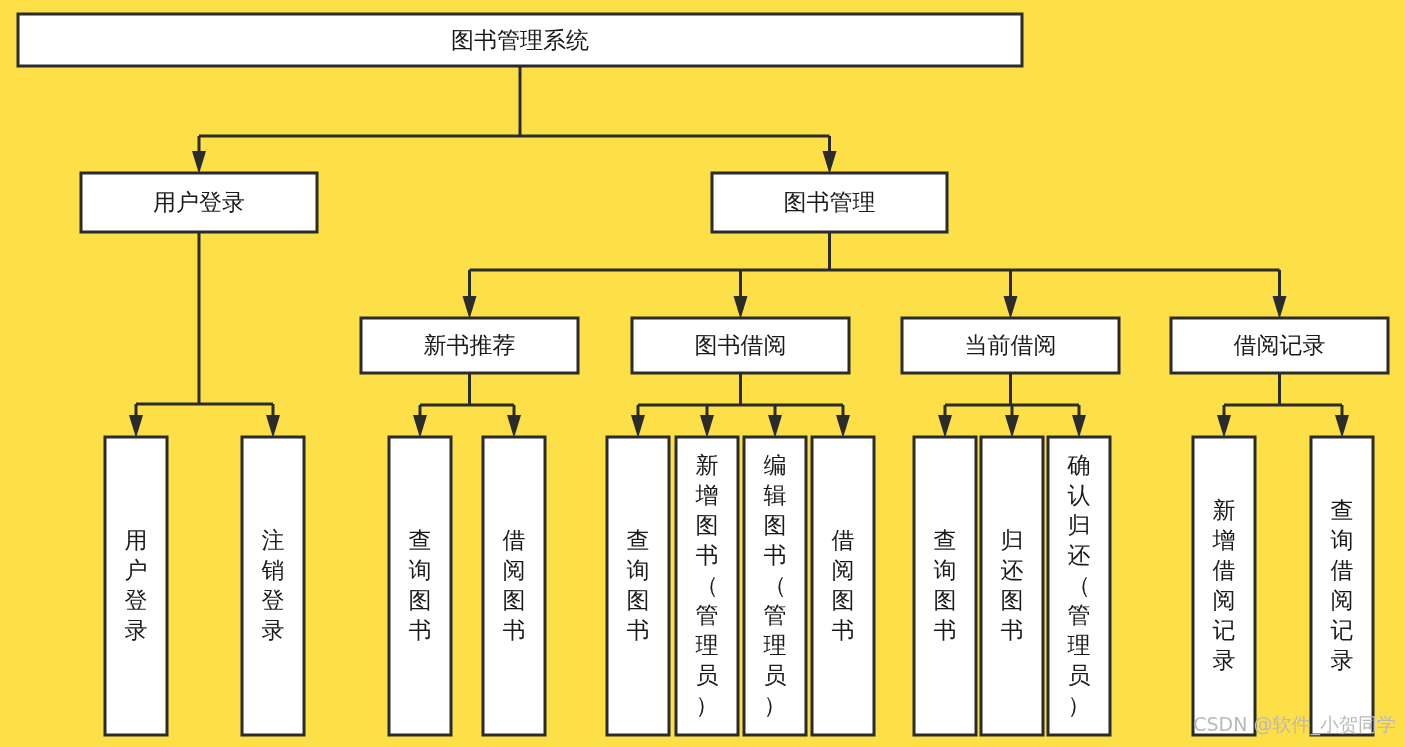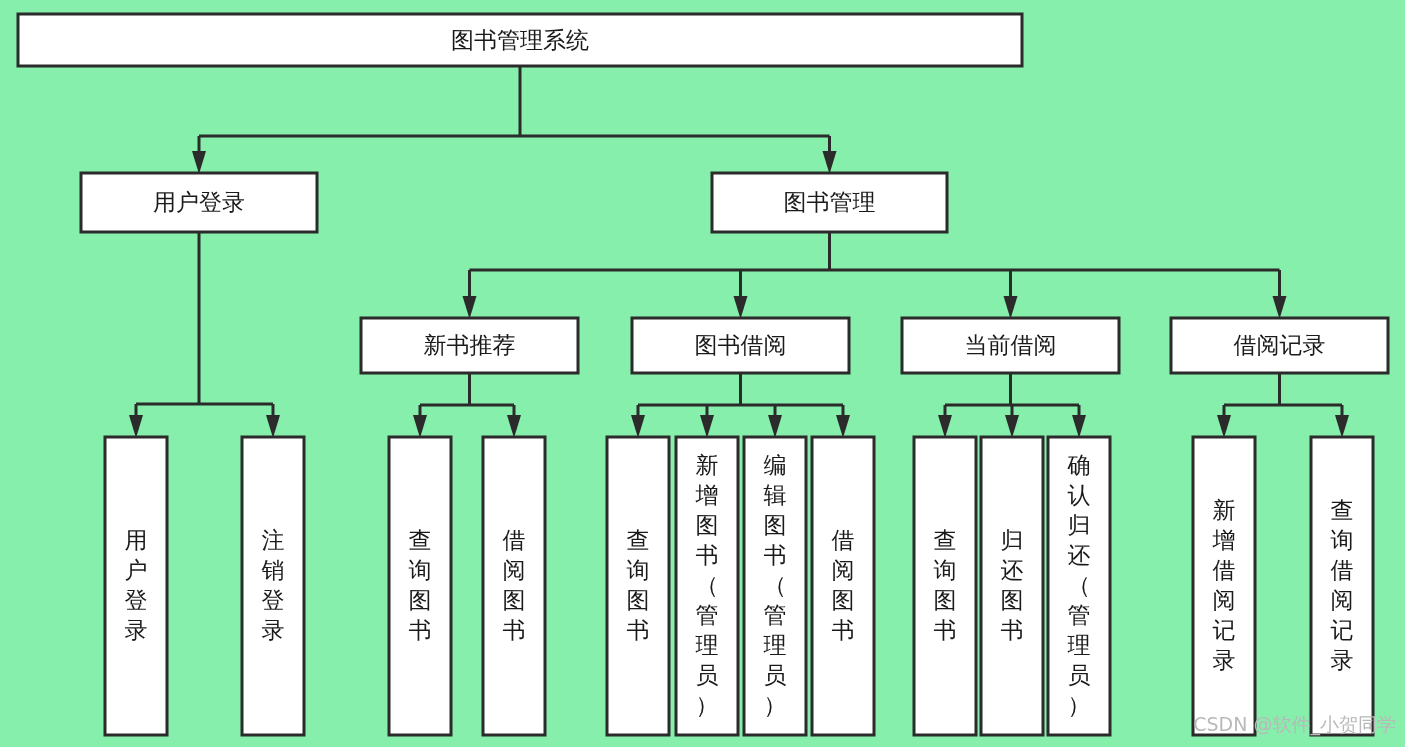--- a/index.html
+++ b/index.html
@@ -7,21 +7,21 @@
     padding: 0;
     background: #ffffff;
   }
   body {
     font-family: "Liberation Sans", "DejaVu Sans", sans-serif;
   }
   #diagram-root {
     position: relative;
     width: 1405px;
     height: 747px;
-    background: #86efac;
+    background: #fde047;
     overflow: hidden;
   }
   svg.diagram-canvas {
     position: absolute;
     left: 0;
     top: 0;
     width: 1405px;
     height: 747px;
     display: block;
   }

